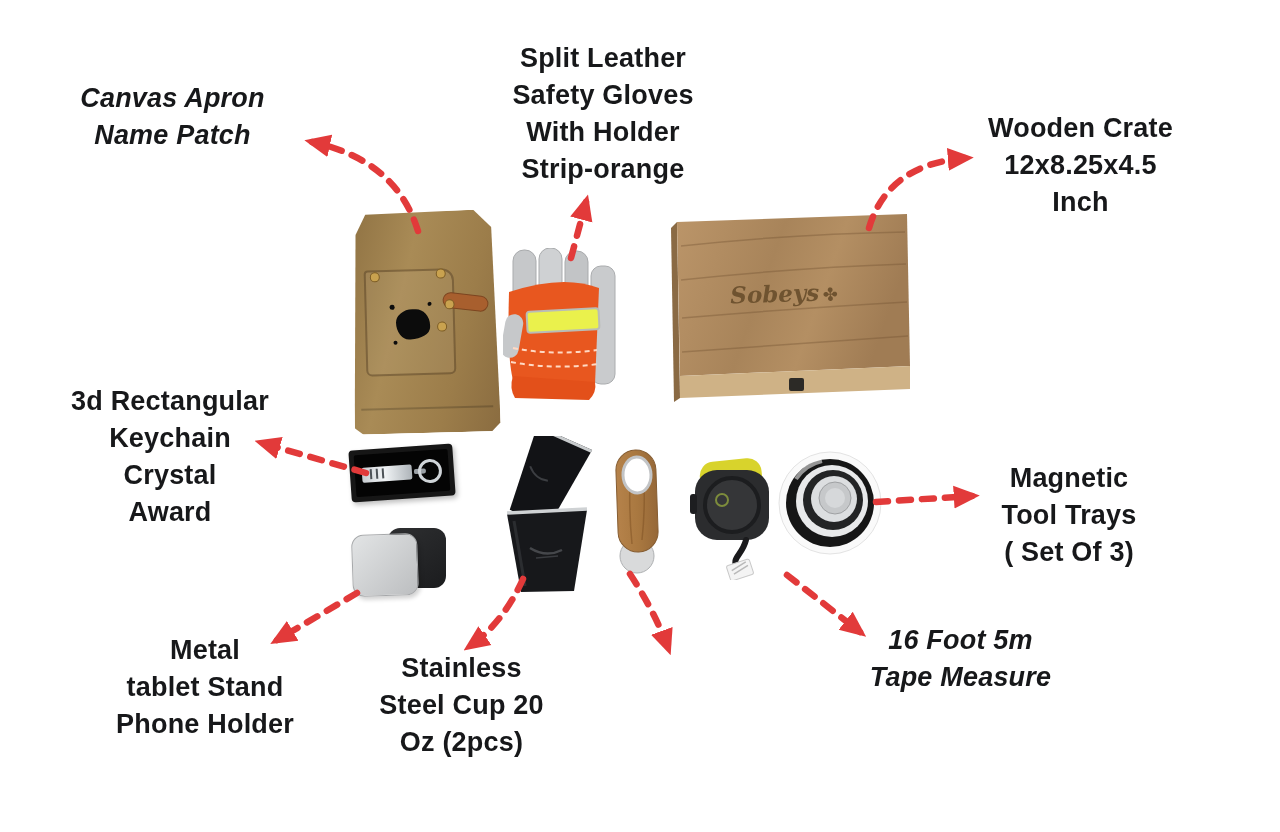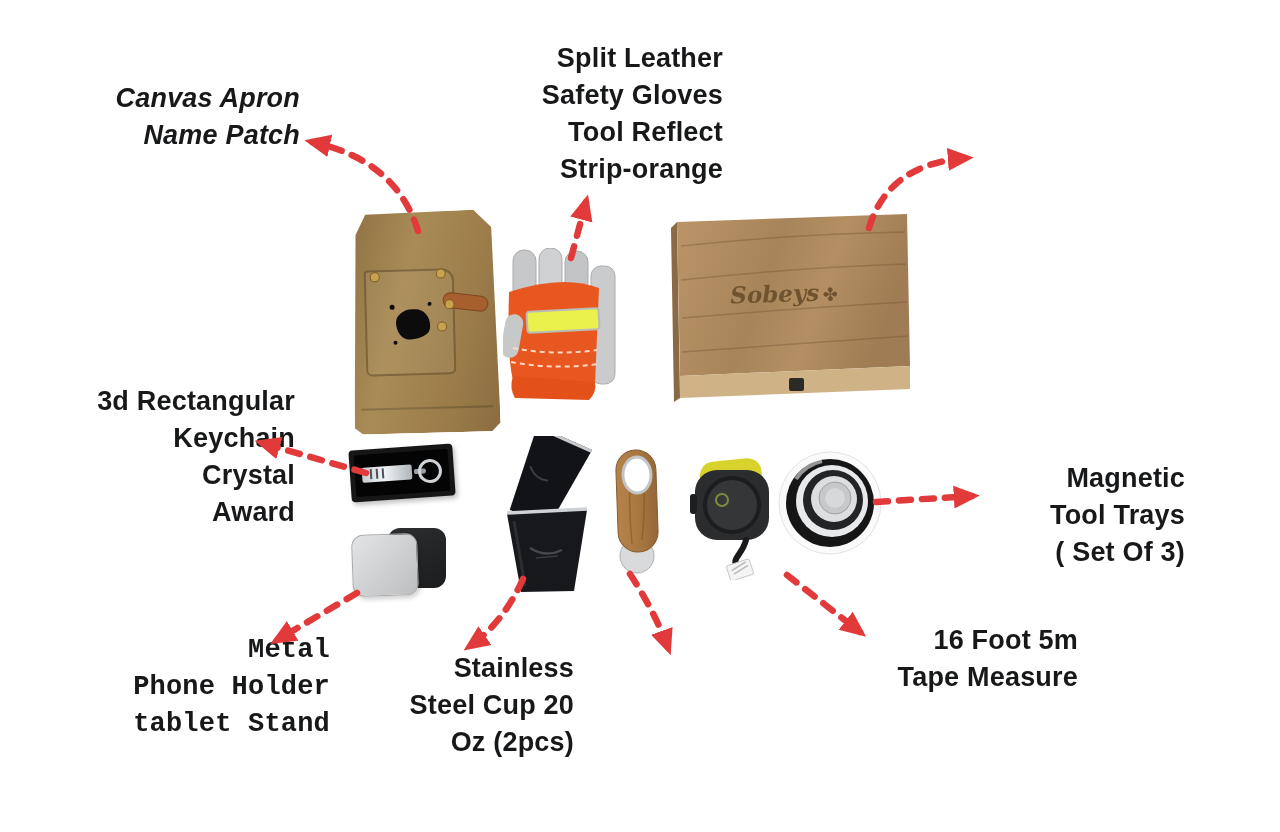--- a/index.html
+++ b/index.html
@@ -1,18 +1,18 @@
 <!DOCTYPE html>
 <html><head>
 <meta charset="utf-8">
 <style>
   html,body{margin:0;padding:0;background:#ffffff;}
   .canvas{position:relative;width:1280px;height:832px;background:#ffffff;overflow:hidden;
           font-family:"Liberation Sans",sans-serif;}
-  .label{position:absolute;text-align:right;font-weight:700;font-size:27px;line-height:37px;
+  .label{position:absolute;text-align:center;font-weight:700;font-size:27px;line-height:37px;
          color:#17181a;letter-spacing:.2px;white-space:nowrap;}
   .product{position:absolute;}
   .arrows{position:absolute;inset:0;pointer-events:none;}
 
   
   .apron-body{position:absolute;inset:0;transform:rotate(-1.5deg);
     background:linear-gradient(105deg,#8f7243,#a98b56 35%,#9c7d4a 70%,#8a6c40);
     clip-path:polygon(11% 1%,85% 0%,97% 8%,100% 96%,94% 100%,6% 100%,0% 97%,4% 10%);}
   .apron-pocket{position:absolute;left:9%;top:26%;width:59%;height:46%;
     background:rgba(255,255,255,.05);border:2px solid rgba(60,40,15,.38);
@@ -50,46 +50,51 @@
 <div class="canvas">
 
   <div class="label" style="left:45px;top:80px;width:255px;font-style:italic;">
     <div>Canvas Apron</div>
     <div>Name Patch</div>
   </div>
 
   <div class="label" style="left:483px;top:40px;width:240px;">
     <div>Split Leather</div>
     <div>Safety Gloves</div>
-    <div>Tool Reflect</div>
+    <div>With Holder</div>
     <div>Strip-orange</div>
   </div>
 
+  <div class="label" style="left:958px;top:110px;width:245px;">
+    <div>Wooden Crate</div>
+    <div>12x8.25x4.5</div>
+    <div>Inch</div>
+  </div>
 
   <div class="label" style="left:45px;top:383px;width:250px;">
     <div>3d Rectangular</div>
     <div>Keychain</div>
     <div>Crystal</div>
     <div>Award</div>
   </div>
 
-  <div class="label" style="left:80px;top:632px;width:250px;font-family:Liberation Mono, monospace;">
+  <div class="label" style="left:80px;top:632px;width:250px;">
     <div>Metal</div>
+    <div>tablet Stand</div>
     <div>Phone Holder</div>
-    <div>tablet Stand</div>
   </div>
 
   <div class="label" style="left:349px;top:650px;width:225px;">
     <div>Stainless</div>
     <div>Steel Cup 20</div>
     <div>Oz (2pcs)</div>
   </div>
 
 
-  <div class="label" style="left:843px;top:622px;width:235px;">
+  <div class="label" style="left:843px;top:622px;width:235px;font-style:italic;">
     <div>16 Foot 5m</div>
     <div>Tape Measure</div>
   </div>
 
   <div class="label" style="left:953px;top:460px;width:232px;">
     <div>Magnetic</div>
     <div>Tool Trays</div>
     <div>( Set Of 3)</div>
   </div>
 

